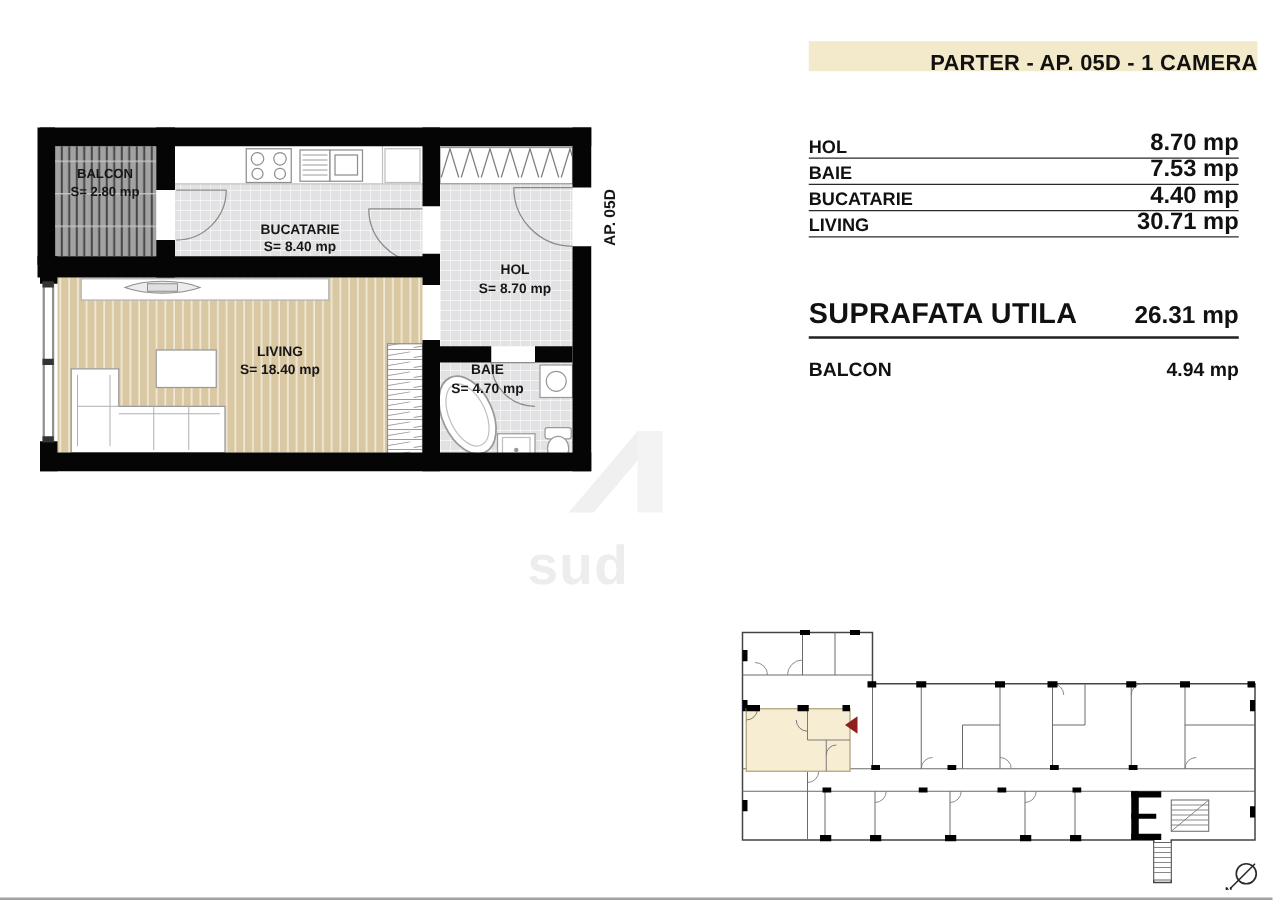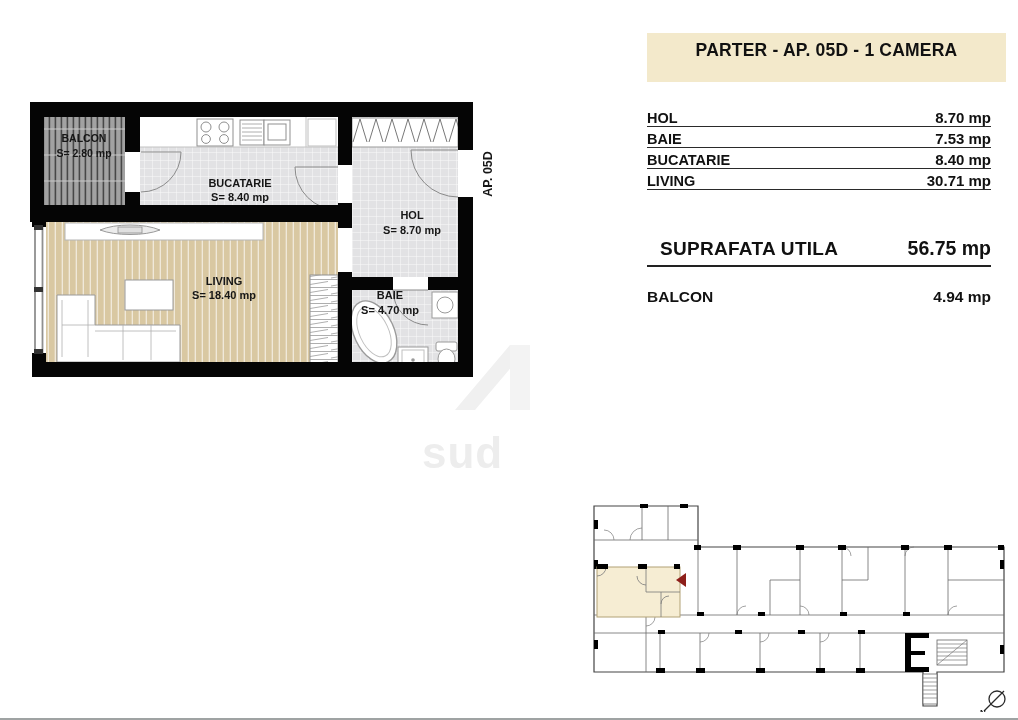--- a/index.html
+++ b/index.html
@@ -3,38 +3,38 @@
 <meta charset="utf-8">
 <style>
   html,body{margin:0;padding:0;}
   body{
     width:1018px;height:720px;position:relative;background:#ffffff;
     font-family:"Liberation Sans",sans-serif;overflow:hidden;
   }
   .abs{position:absolute;}
   
   .title-bar{
-    left:647px;top:33px;width:359px;height:49px;
-    background:#f3e9cb;text-align:center;line-height:34px;
+    left:647px;top:33px;width:359px;height:24px;
+    background:#f3e9cb;text-align:right;line-height:34px;
     font-size:17.5px;font-weight:bold;color:#111;letter-spacing:.2px;
   }
   .area-table{left:647px;top:106px;width:344px;}
   .area-row{
     display:flex;justify-content:space-between;align-items:flex-end;
     height:20px;border-bottom:1.5px solid #2a2a2a;
     font-weight:bold;font-size:14.5px;color:#111;
   }
-  .area-row .val{font-size:15px;}
+  .area-row .val{font-size:19px;}
   .total-row{
     left:647px;top:237px;width:344px;display:flex;
     justify-content:space-between;align-items:flex-end;
     border-bottom:2px solid #222;padding-bottom:5px;
     font-weight:bold;color:#111;
   }
-  .total-row .lbl{font-size:19px;letter-spacing:.3px;margin-left:13px;}
+  .total-row .lbl{font-size:23px;letter-spacing:.3px;}
   .total-row .val{font-size:19.5px;}
   .balcony-row{
     left:647px;top:288px;width:344px;display:flex;
     justify-content:space-between;align-items:flex-end;
     font-weight:bold;color:#111;font-size:15.5px;
   }
   
   .watermark{left:360px;top:290px;width:230px;height:200px;z-index:0;}
   .watermark .wm-text{
     position:absolute;left:62px;top:138px;
@@ -224,31 +224,31 @@
   <div class="area-row">
     <span>HOL</span>
     <span class="val">8.70 mp</span>
   </div>
   <div class="area-row">
     <span>BAIE</span>
     <span class="val">7.53 mp</span>
   </div>
   <div class="area-row">
     <span>BUCATARIE</span>
-    <span class="val">8.40 mp</span>
+    <span class="val">4.40 mp</span>
   </div>
   <div class="area-row">
     <span>LIVING</span>
     <span class="val">30.71 mp</span>
   </div>
 </div>
 
 <div class="abs total-row">
   <span class="lbl">SUPRAFATA UTILA</span>
-  <span class="val">56.75 mp</span>
+  <span class="val">26.31 mp</span>
 </div>
 
 <div class="abs balcony-row">
   <span>BALCON</span>
   <span>4.94 mp</span>
 </div>
 
 <div class="abs overview-wrap">
 <svg width="420" height="210" viewBox="592 502 420 210">
 

